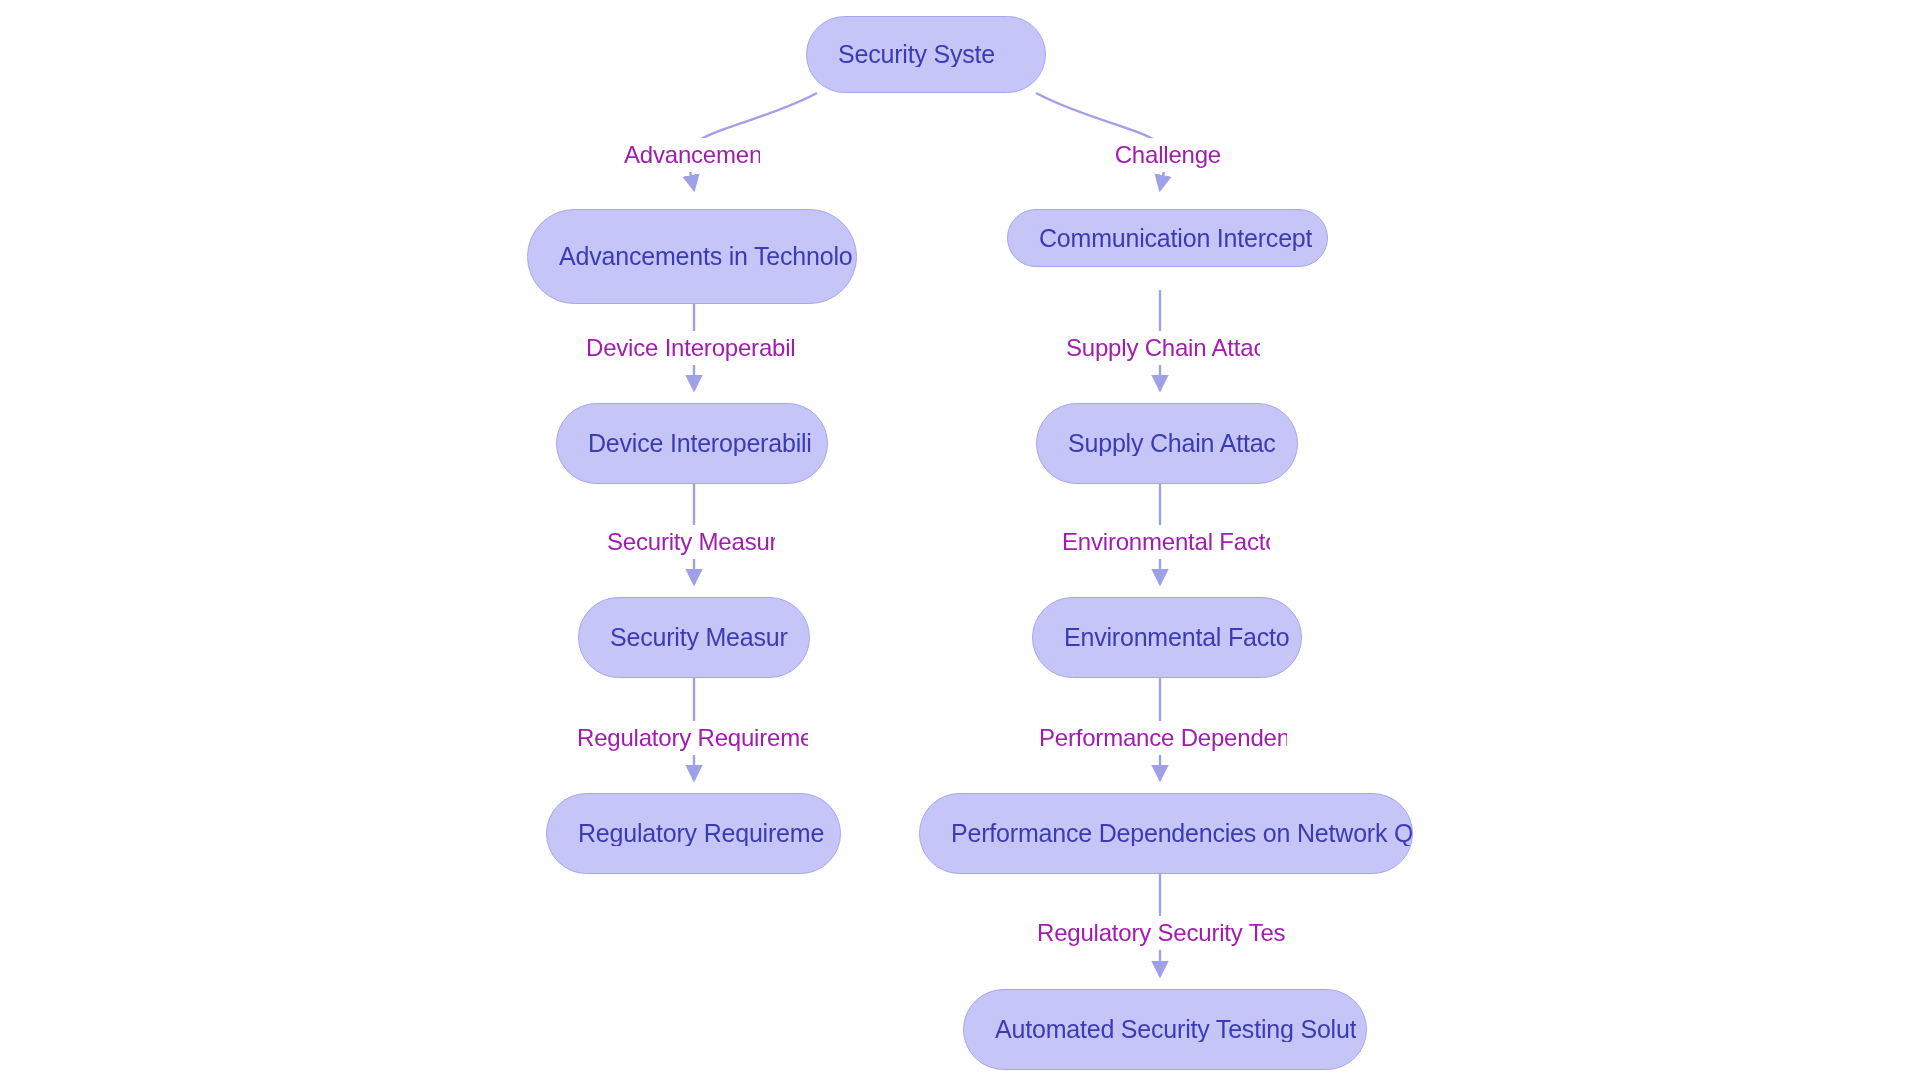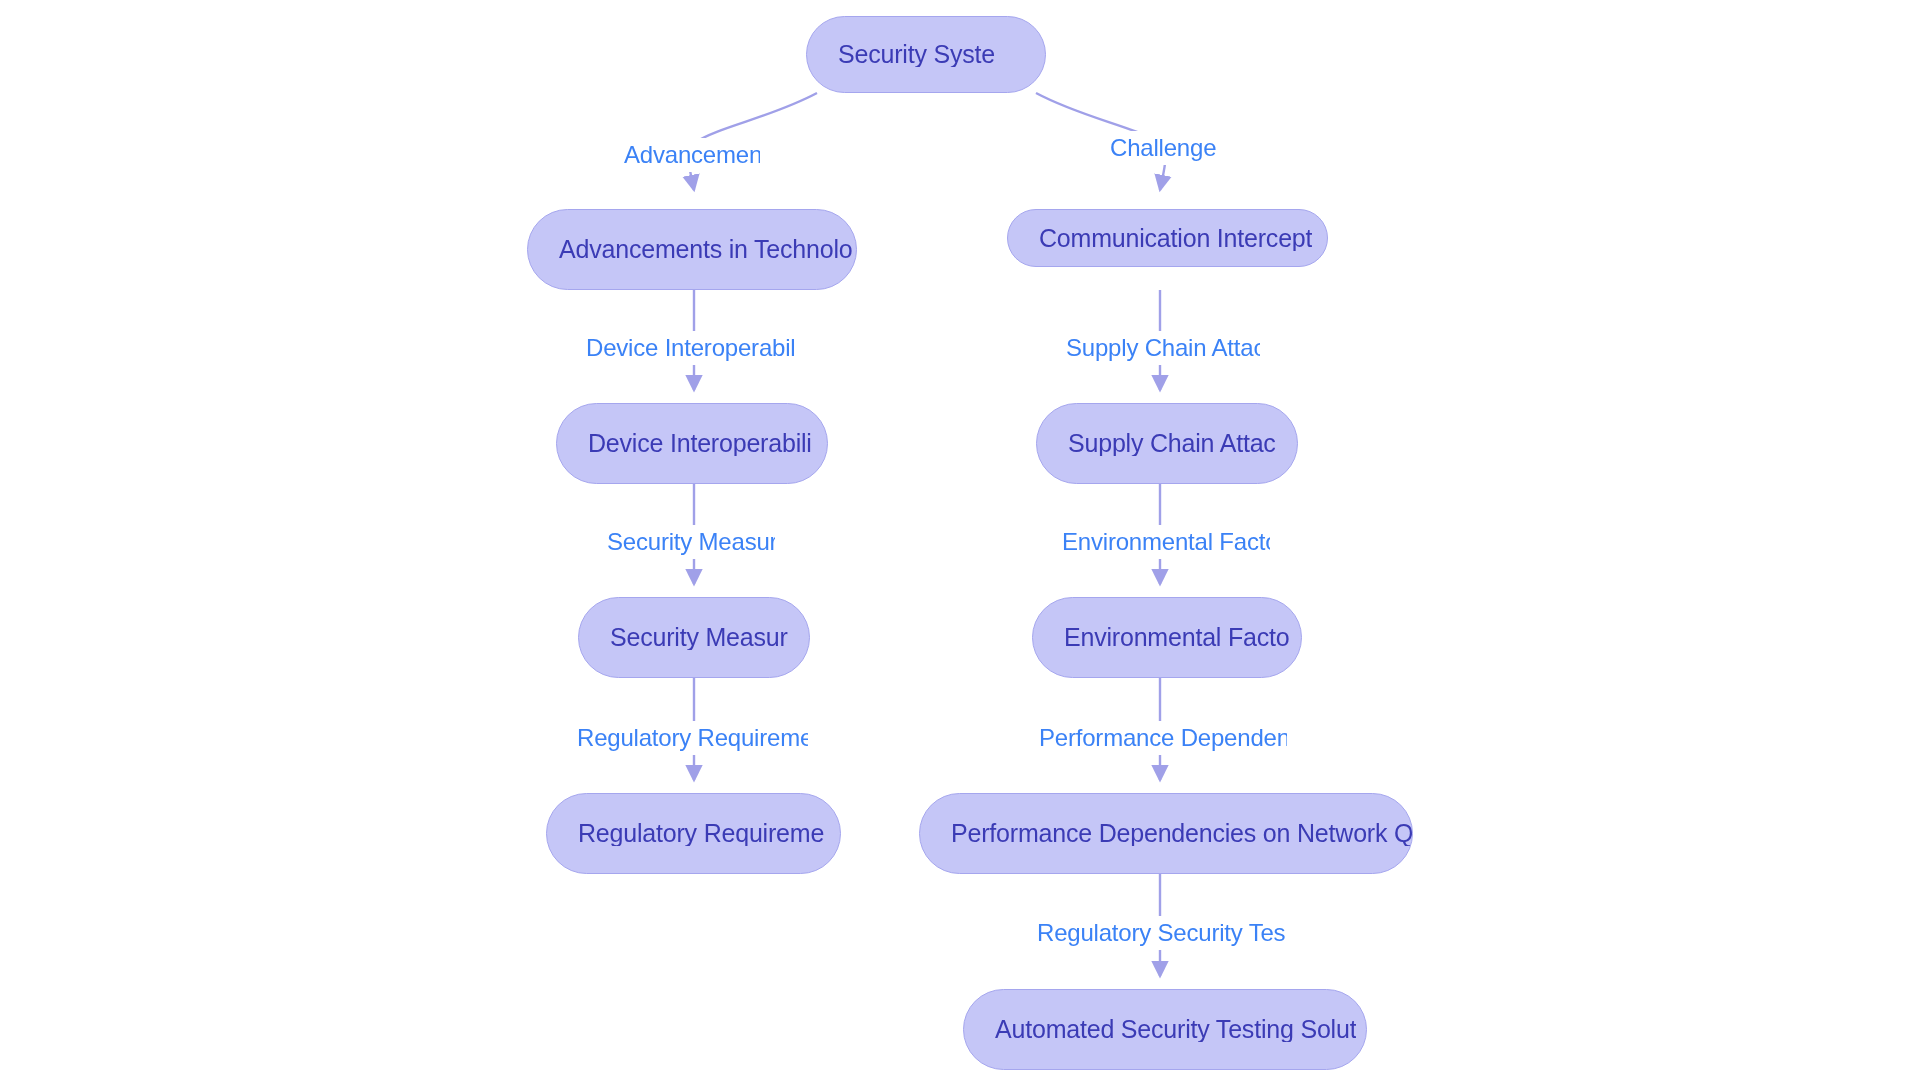--- a/index.html
+++ b/index.html
@@ -64,21 +64,21 @@
     box-sizing: border-box;
     background: #ffffff;
     overflow: hidden;
     white-space: nowrap;
     display: flex;
     align-items: center;
     z-index: 4;
     height: 34px;
   }
   .edge-label-text {
-    color: #3b82f6;
+    color: #a21caf;
     font-size: 24px;
     font-weight: 400;
     letter-spacing: -0.2px;
     white-space: nowrap;
     line-height: 1;
   }
 </style>
 </head>
 <body>
 
@@ -105,21 +105,21 @@
       <path d="M 1160 484 L 1160 584" marker-end="url(#arrowhead)"></path>
       <path d="M 1160 678 L 1160 780" marker-end="url(#arrowhead)"></path>
       <path d="M 1160 874 L 1160 976" marker-end="url(#arrowhead)"></path>
     </g>
   </svg>
 
   <div class="node" style="left:806px; top:16px; width:240px; height:77px;">
     <span class="node-label">Security Syste</span>
   </div>
 
-  <div class="node" style="left:527px; top:209px; width:330px; height:81px;">
+  <div class="node" style="left:527px; top:209px; width:330px; height:95px;">
     <span class="node-label">Advancements in Technolo</span>
   </div>
 
   <div class="node" style="left:556px; top:403px; width:272px; height:81px;">
     <span class="node-label">Device Interoperabili</span>
   </div>
 
   <div class="node" style="left:578px; top:597px; width:232px; height:81px;">
     <span class="node-label">Security Measur</span>
   </div>
@@ -145,21 +145,21 @@
   </div>
 
   <div class="node" style="left:963px; top:989px; width:404px; height:81px;">
     <span class="node-label">Automated Security Testing Solut</span>
   </div>
 
   <div class="edge-label" style="left:624px; top:138px; width:136px;">
     <span class="edge-label-text">Advancemen</span>
   </div>
 
-  <div class="edge-label" style="left:1110px; top:131px; width:111px;">
+  <div class="edge-label" style="left:1110px; top:138px; width:111px;justify-content:flex-end;">
     <span class="edge-label-text">Challenge</span>
   </div>
 
   <div class="edge-label" style="left:586px; top:331px; width:209px;">
     <span class="edge-label-text">Device Interoperabili</span>
   </div>
 
   <div class="edge-label" style="left:607px; top:525px; width:168px;">
     <span class="edge-label-text">Security Measur</span>
   </div>

